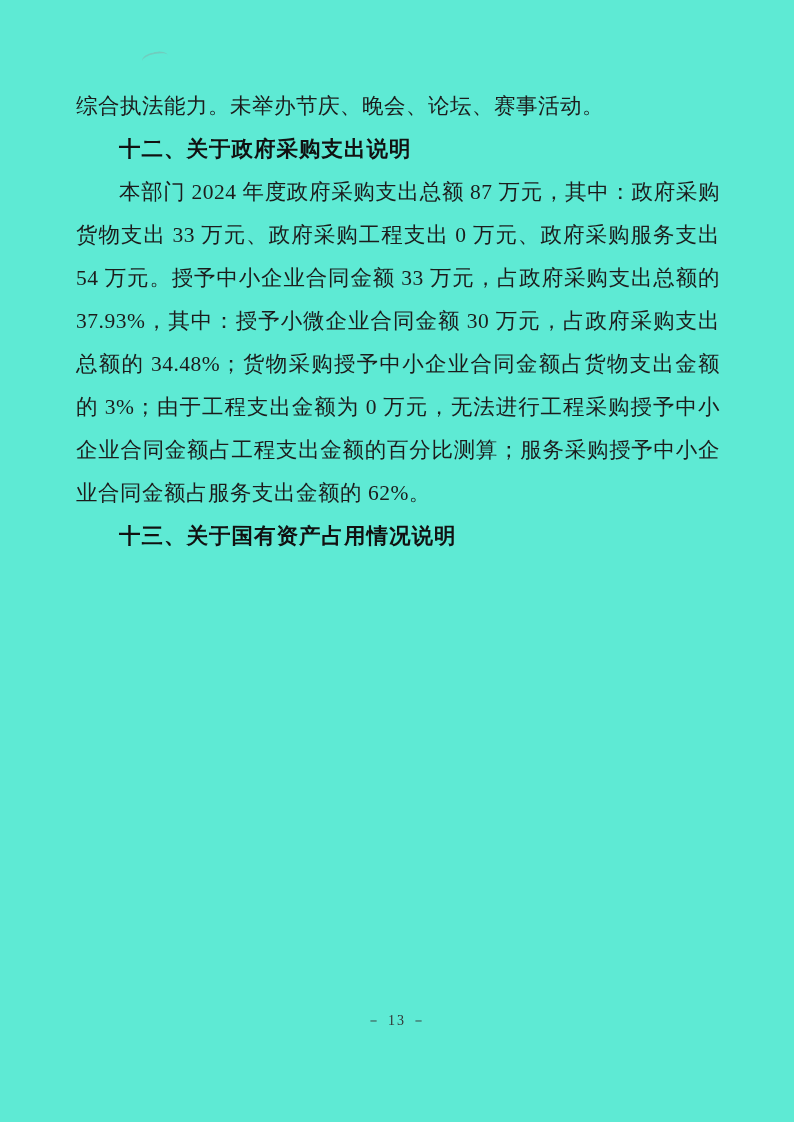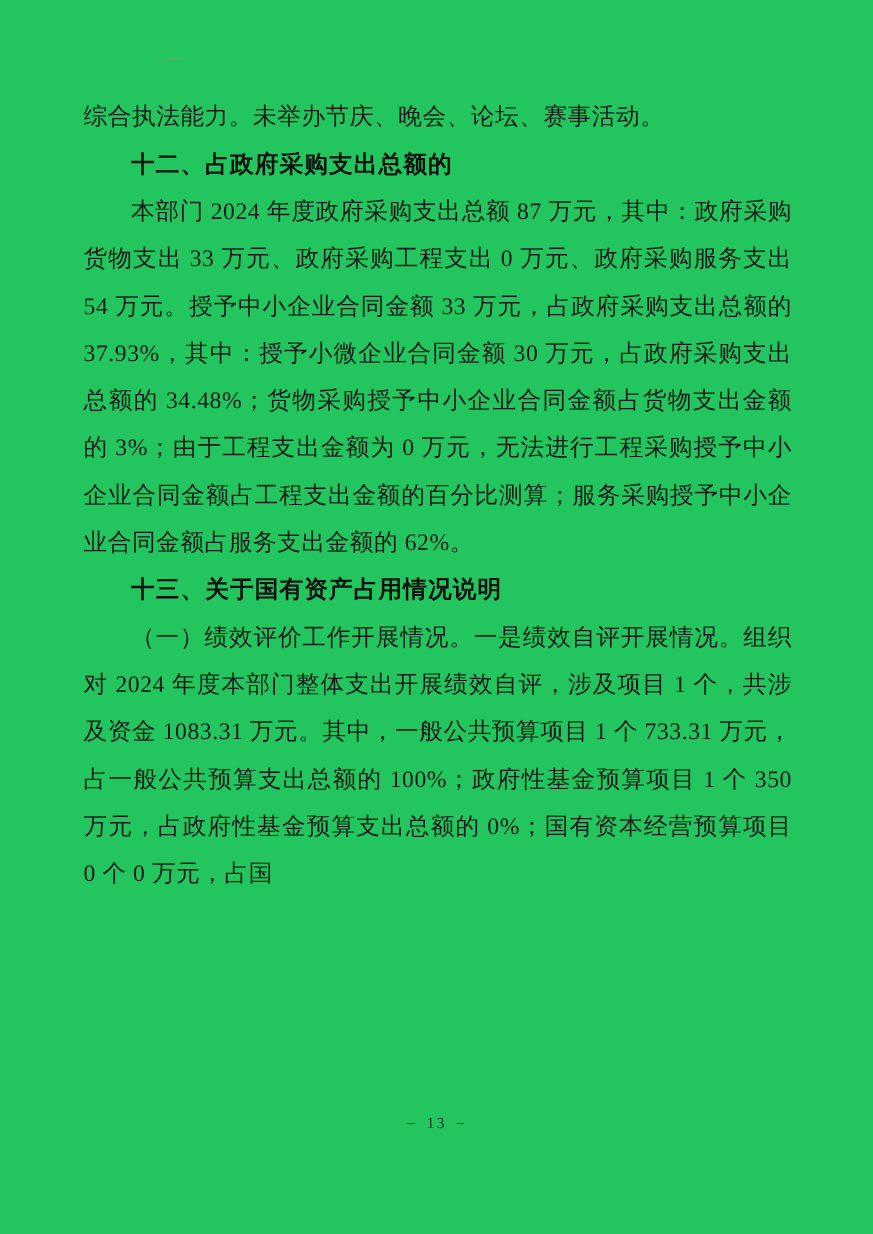--- a/index.html
+++ b/index.html
@@ -4,21 +4,21 @@
 <style>
   html, body {
     margin: 0;
     padding: 0;
     background: #ffffff;
   }
   .page {
     position: relative;
     width: 794px;
     height: 1122px;
-    background: #22c55e;
+    background: #5eead4;
     overflow: hidden;
     font-family: "Liberation Serif", "DejaVu Serif", serif;
     color: #1c1c1c;
   }
   .content {
     position: absolute;
     top: 85px;
     left: 76px;
     width: 644px;
   }
@@ -66,25 +66,24 @@
 </style>
 </head>
 <body>
 
 <div class="page">
   <div class="scan-artifact"></div>
 
   <div class="content">
     <p class="para cont">综合执法能力。未举办节庆、晚会、论坛、赛事活动。</p>
 
-    <p class="para heading">十二、占政府采购支出总额的</p>
+    <p class="para heading">十二、关于政府采购支出说明</p>
 
     <p class="para body">本部门 2024 年度政府采购支出总额 87 万元，其中：政府采购货物支出 33 万元、政府采购工程支出 0 万元、政府采购服务支出 54 万元。授予中小企业合同金额 33 万元，占政府采购支出总额的 37.93%，其中：授予小微企业合同金额 30 万元，占政府采购支出总额的 34.48%；货物采购授予中小企业合同金额占货物支出金额的 3%；由于工程支出金额为 0 万元，无法进行工程采购授予中小企业合同金额占工程支出金额的百分比测算；服务采购授予中小企业合同金额占服务支出金额的 62%。</p>
 
     <p class="para heading">十三、关于国有资产占用情况说明</p>
 
 
 
-    <p class="para body">（一）绩效评价工作开展情况。一是绩效自评开展情况。组织对 2024 年度本部门整体支出开展绩效自评，涉及项目 1 个，共涉及资金 1083.31 万元。其中，一般公共预算项目 1 个 733.31 万元，占一般公共预算支出总额的 100%；政府性基金预算项目 1 个 350 万元，占政府性基金预算支出总额的 0%；国有资本经营预算项目 0 个 0 万元，占国</p>
   </div>
 
   <div class="footer">－ 13 －</div>
 </div>
 
 </body></html>

